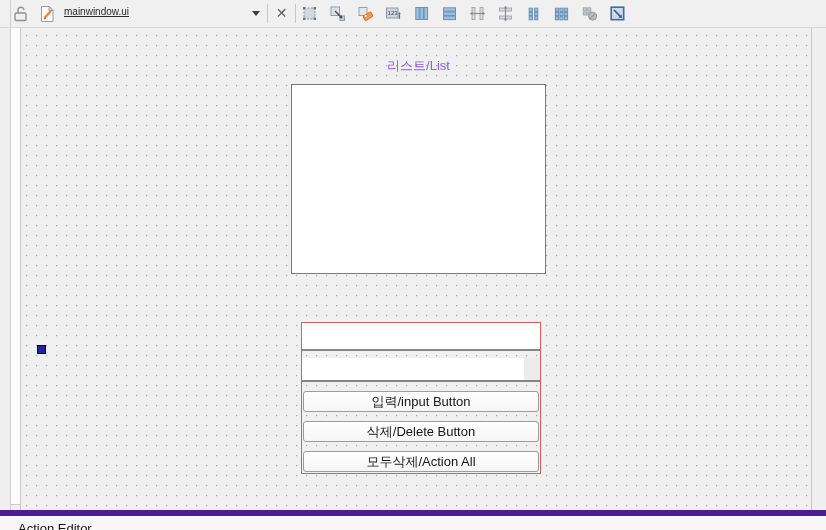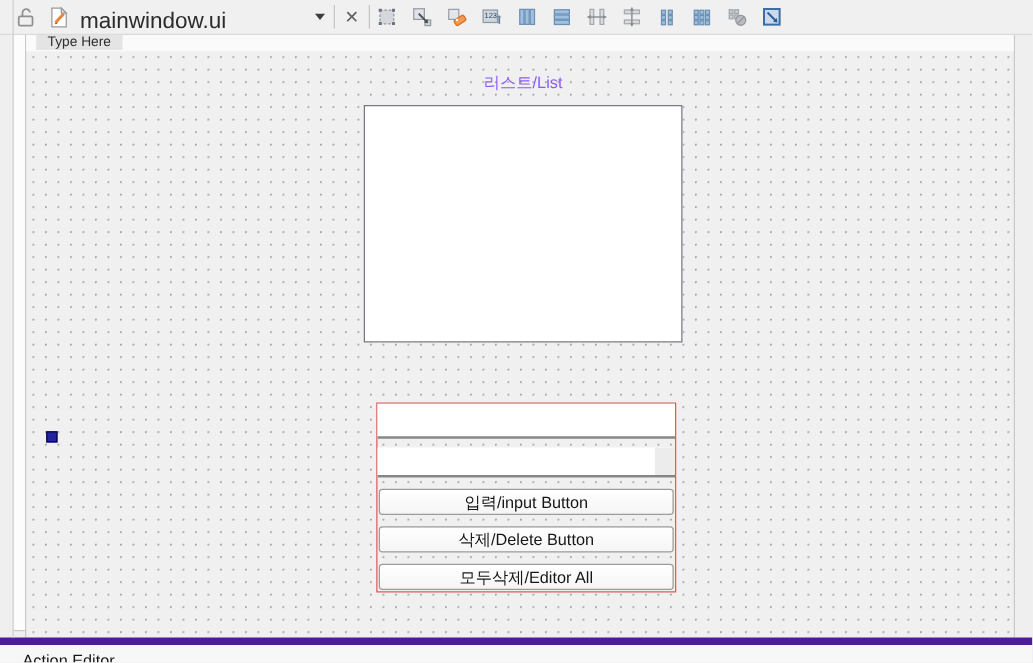--- a/index.html
+++ b/index.html
@@ -7,21 +7,21 @@
   body { font-family:"Liberation Sans", sans-serif; }
 
   .screen { position:relative; width:826px; height:530px; overflow:hidden;
             background:#efefef; font-size:13px; color:#1d1d1d; }
 
   
   .toolbar { position:absolute; left:0; top:0; width:826px; height:28px;
              background:#f0f0f0; border-bottom:1px solid #dadada; z-index:30; }
   .tb-item { position:absolute; }
   .vline   { position:absolute; top:4px; width:1px; height:19px; background:#c6c6c6; }
-  .filename { position:absolute; left:64px; top:6px; font-size:18px; color:#2b2b2b; cursor:default; }
+  .filename { position:absolute; left:64px; top:6px; font-size:10px; color:#2b2b2b; cursor:default;text-decoration:underline; }
   .dd-arrow { position:absolute; left:252px; top:11px; width:0; height:0;
               border-left:4px solid transparent; border-right:4px solid transparent;
               border-top:5px solid #3c3c3c; }
   .closebtn { position:absolute; left:271px; top:3px; width:21px; height:21px;
               font-size:14px; line-height:21px; text-align:center; color:#5f5f5f; }
   .iconrow { position:absolute; left:301px; top:5px; display:flex; gap:11px; }
   .ticon { width:17px; height:17px; }
 
   
   .left-vline { position:absolute; left:10px; top:0; width:1px; height:510px; background:#cfcfcf; z-index:31; }
@@ -186,41 +186,38 @@
 
   <div class="left-vline"></div>
   <div class="left-strip"></div>
 
   <div class="canvas">
 
     <div class="handle handle-l"></div>
 
   </div>
 
-  <div class="menubar">
-    <span class="type-here">Type Here</span>
-  </div>
 
   <div class="form-label lbl-list">리스트/List</div>
 
   <div class="list-widget"></div>
 
 
   <div class="red-frame"></div>
 
   <div class="le1">
     <input class="le-input" type="text" value="" style="">
   </div>
 
   <div class="le2">
     <input class="le-input" type="text" value="" style="">
     <span class="le2-end"></span>
   </div>
 
   <div class="pushbtn btn2">삭제/Delete Button</div>
   <div class="pushbtn btn1">입력/input Button</div>
-  <div class="pushbtn btn3">모두삭제/Editor All</div>
+  <div class="pushbtn btn3">모두삭제/Action All</div>
 
   <div class="bottom-panel">
     <span class="bottom-title">Action Editor</span>
   </div>
 
 </div>
 
 </body></html>

